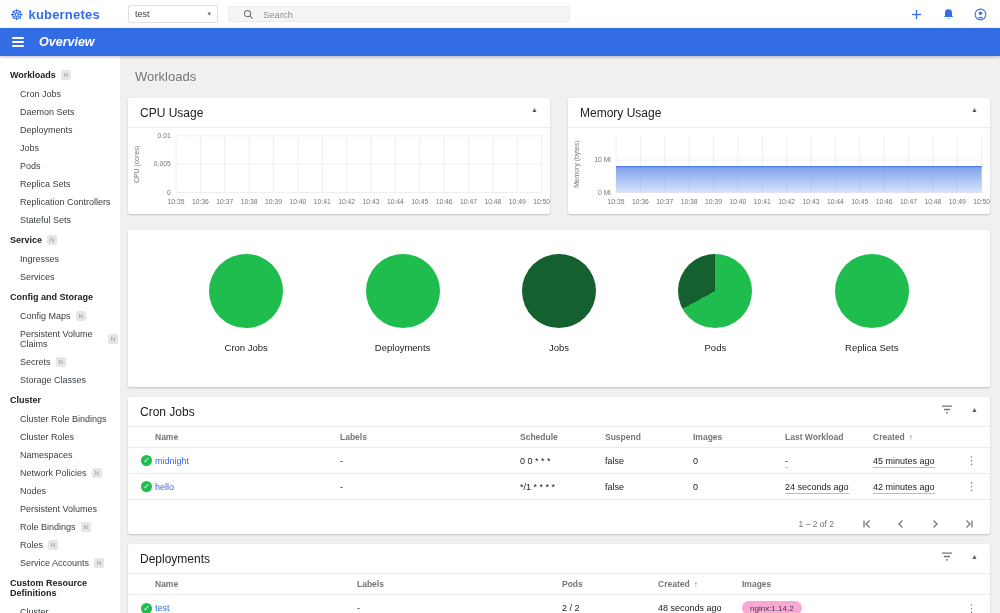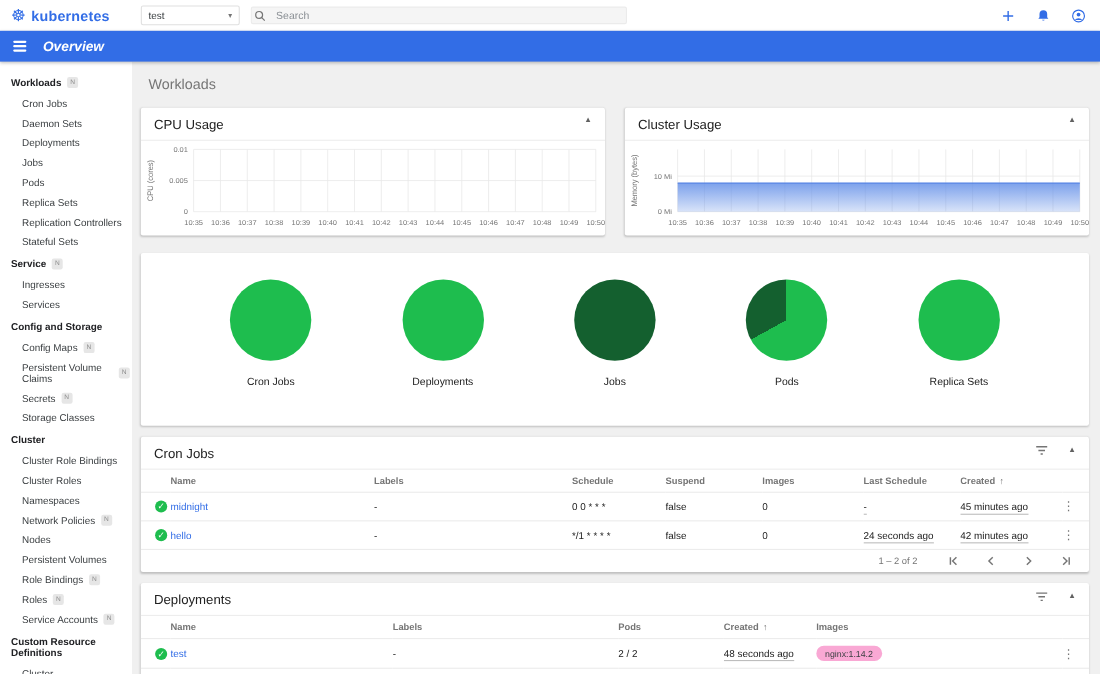--- a/index.html
+++ b/index.html
@@ -5,21 +5,21 @@
   * { margin:0; padding:0; box-sizing:border-box; }
   html,body { width:1000px; height:613px; overflow:hidden; font-family:"Liberation Sans", sans-serif; background:#fff; }
 
   
   .topbar { height:28px; background:#fff; display:flex; align-items:center; position:relative; }
   .logo { display:flex; align-items:center; margin-left:10px; width:112px; cursor:pointer; }
   .logo-mark { color:var(--blue); font-size:15px; line-height:1; margin-right:5px; }
   .logo-text { color:var(--blue); font-size:13px; font-weight:700; letter-spacing:.2px; }
   .ns-select { width:90px; height:18px; border:1px solid #e0e0e0; border-radius:2px; display:flex; align-items:center; justify-content:space-between; padding:0 6px; margin-left:6px; font-size:9px; color:#3c4043; cursor:pointer; background:#fff; }
   .ns-caret { font-size:7px; color:#757575; }
-  .searchbar { margin-left:10px; width:342px; height:16px; background:#f5f5f5; border:1px solid #ebebeb; border-radius:2px; display:flex; align-items:center; padding:0 2px; gap:9px; }
+  .searchbar { margin-left:10px; width:342px; height:16px; background:#f5f5f5; border:1px solid #ebebeb; border-radius:2px; display:flex; align-items:center; padding:0 14px; gap:9px; }
   .search-input { border:none; background:transparent; outline:none; font-size:9.5px; color:#3c4043; width:100%; font-family:inherit; }
   .search-input::placeholder { color:#8a8f94; }
   .topbar-actions { position:absolute; right:12px; top:0; height:28px; display:flex; align-items:center; gap:16px; }
   .tb-icon { display:flex; align-items:center; justify-content:center; width:16px; height:16px; cursor:pointer; }
 
   
   .appbar { height:28px; background:var(--blue); display:flex; align-items:center; color:#fff; box-shadow:0 1px 3px rgba(0,0,0,.25); position:relative; z-index:2; }
   .burger { margin-left:10px; display:flex; flex-direction:column; gap:2.6px; cursor:pointer; padding:3px 2px; }
   .burger span { display:block; width:12px; height:1.7px; background:#fff; border-radius:1px; }
   .appbar-title { margin-left:13px; font-size:12.5px; font-weight:700;font-style:italic; }
@@ -58,21 +58,21 @@
   table { width:100%; border-collapse:collapse; table-layout:fixed; }
   th { font-size:8.5px; color:#757575; font-weight:700; text-align:left; padding:5px 2px 5px 0; white-space:nowrap; overflow:hidden; }
   td { font-size:9px; color:#212121; padding:6px 2px 6px 0; border-top:1px solid #ececec; white-space:nowrap; overflow:hidden; vertical-align:middle; }
   .col-icon { padding-left:13px !important; }
   .sort-arrow { font-size:8px; color:#757575; margin-left:4px; }
   .check { display:inline-block; width:11px; height:11px; border-radius:50%; background:var(--green); color:#fff; font-size:8px; line-height:11px; text-align:center; }
   .cell-link { color:var(--blue); text-decoration:none; cursor:pointer; }
   .time { border-bottom:1px solid #bdbdbd; padding-bottom:1px; }
   .chip { display:inline-block; background:#f9a8d4; border-radius:8px; padding:2.5px 8px; font-size:8px; color:#3c4043; }
   .kebab { font-size:11px; color:#757575; cursor:pointer; letter-spacing:0; }
-  .pagination { display:flex; align-items:center; justify-content:flex-end; padding:5px 16px 5px 0; border-top:1px solid #ececec; color:#757575; font-size:8.5px; }
+  .pagination { display:flex; align-items:center; justify-content:flex-end; padding:19px 16px 5px 0; border-top:1px solid #ececec; color:#757575; font-size:8.5px; }
   .pag-range { margin-right:28px; }
   .pag-btns { display:flex; align-items:center; gap:24px; }
   .pag-btn { cursor:pointer; display:flex; align-items:center; }
 </style>
 </head>
 <body>
 
 <header class="topbar">
   <div class="logo">
     <span class="logo-mark">☸</span>
@@ -270,21 +270,21 @@
             <text x="41" y="68.3" text-anchor="end" class="tick">0</text>
             <line x1="46" y1="37" x2="396" y2="37" stroke="#e8e8e8" stroke-width="0.7"></line>
             <text x="41" y="39.3" text-anchor="end" class="tick">0.005</text>
             <line x1="46" y1="8" x2="396" y2="8" stroke="#e8e8e8" stroke-width="0.7"></line>
             <text x="41" y="10.3" text-anchor="end" class="tick">0.01</text>
             <text x="11" y="37" class="axis-label" text-anchor="middle" transform="rotate(-90 11 37)">CPU (cores)</text>
           </svg>
       </section>
       <section class="card chart-card">
         <div class="card-head">
-          <span class="card-title">Cluster Usage</span>
+          <span class="card-title">Memory Usage</span>
           <span class="caret">▲</span>
         </div>
         <svg class="chart" id="memory-chart" viewBox="0 0 404 86" preserveAspectRatio="none">
             <line x1="46" y1="8" x2="46" y2="66" stroke="#e8e8e8" stroke-width="0.7"></line>
             <text x="46" y="78" text-anchor="middle" class="tick">10:35</text>
             <line x1="69.33333333333333" y1="8" x2="69.33333333333333" y2="66" stroke="#e8e8e8" stroke-width="0.7"></line>
             <text x="69.33333333333333" y="78" text-anchor="middle" class="tick">10:36</text>
             <line x1="92.66666666666666" y1="8" x2="92.66666666666666" y2="66" stroke="#e8e8e8" stroke-width="0.7"></line>
             <text x="92.66666666666666" y="78" text-anchor="middle" class="tick">10:37</text>
             <line x1="116" y1="8" x2="116" y2="66" stroke="#e8e8e8" stroke-width="0.7"></line>
@@ -382,21 +382,21 @@
             <col>
           </colgroup>
         <thead>
           <tr>
             <th class="col-icon"></th>
             <th>Name</th>
             <th>Labels</th>
             <th>Schedule</th>
             <th>Suspend</th>
             <th>Images</th>
-            <th>Last Schedule</th>
+            <th>Last Workload</th>
             <th><span>Created</span><span class="sort-arrow">↑</span></th>
             <th></th>
           </tr>
         </thead>
         <tbody id="cronjobs-body">
             <tr>
               <td class="col-icon"><span class="check">✓</span></td>
               <td><a class="cell-link">midnight</a></td>
               <td>-</td>
               <td>0 0 * * *</td>

